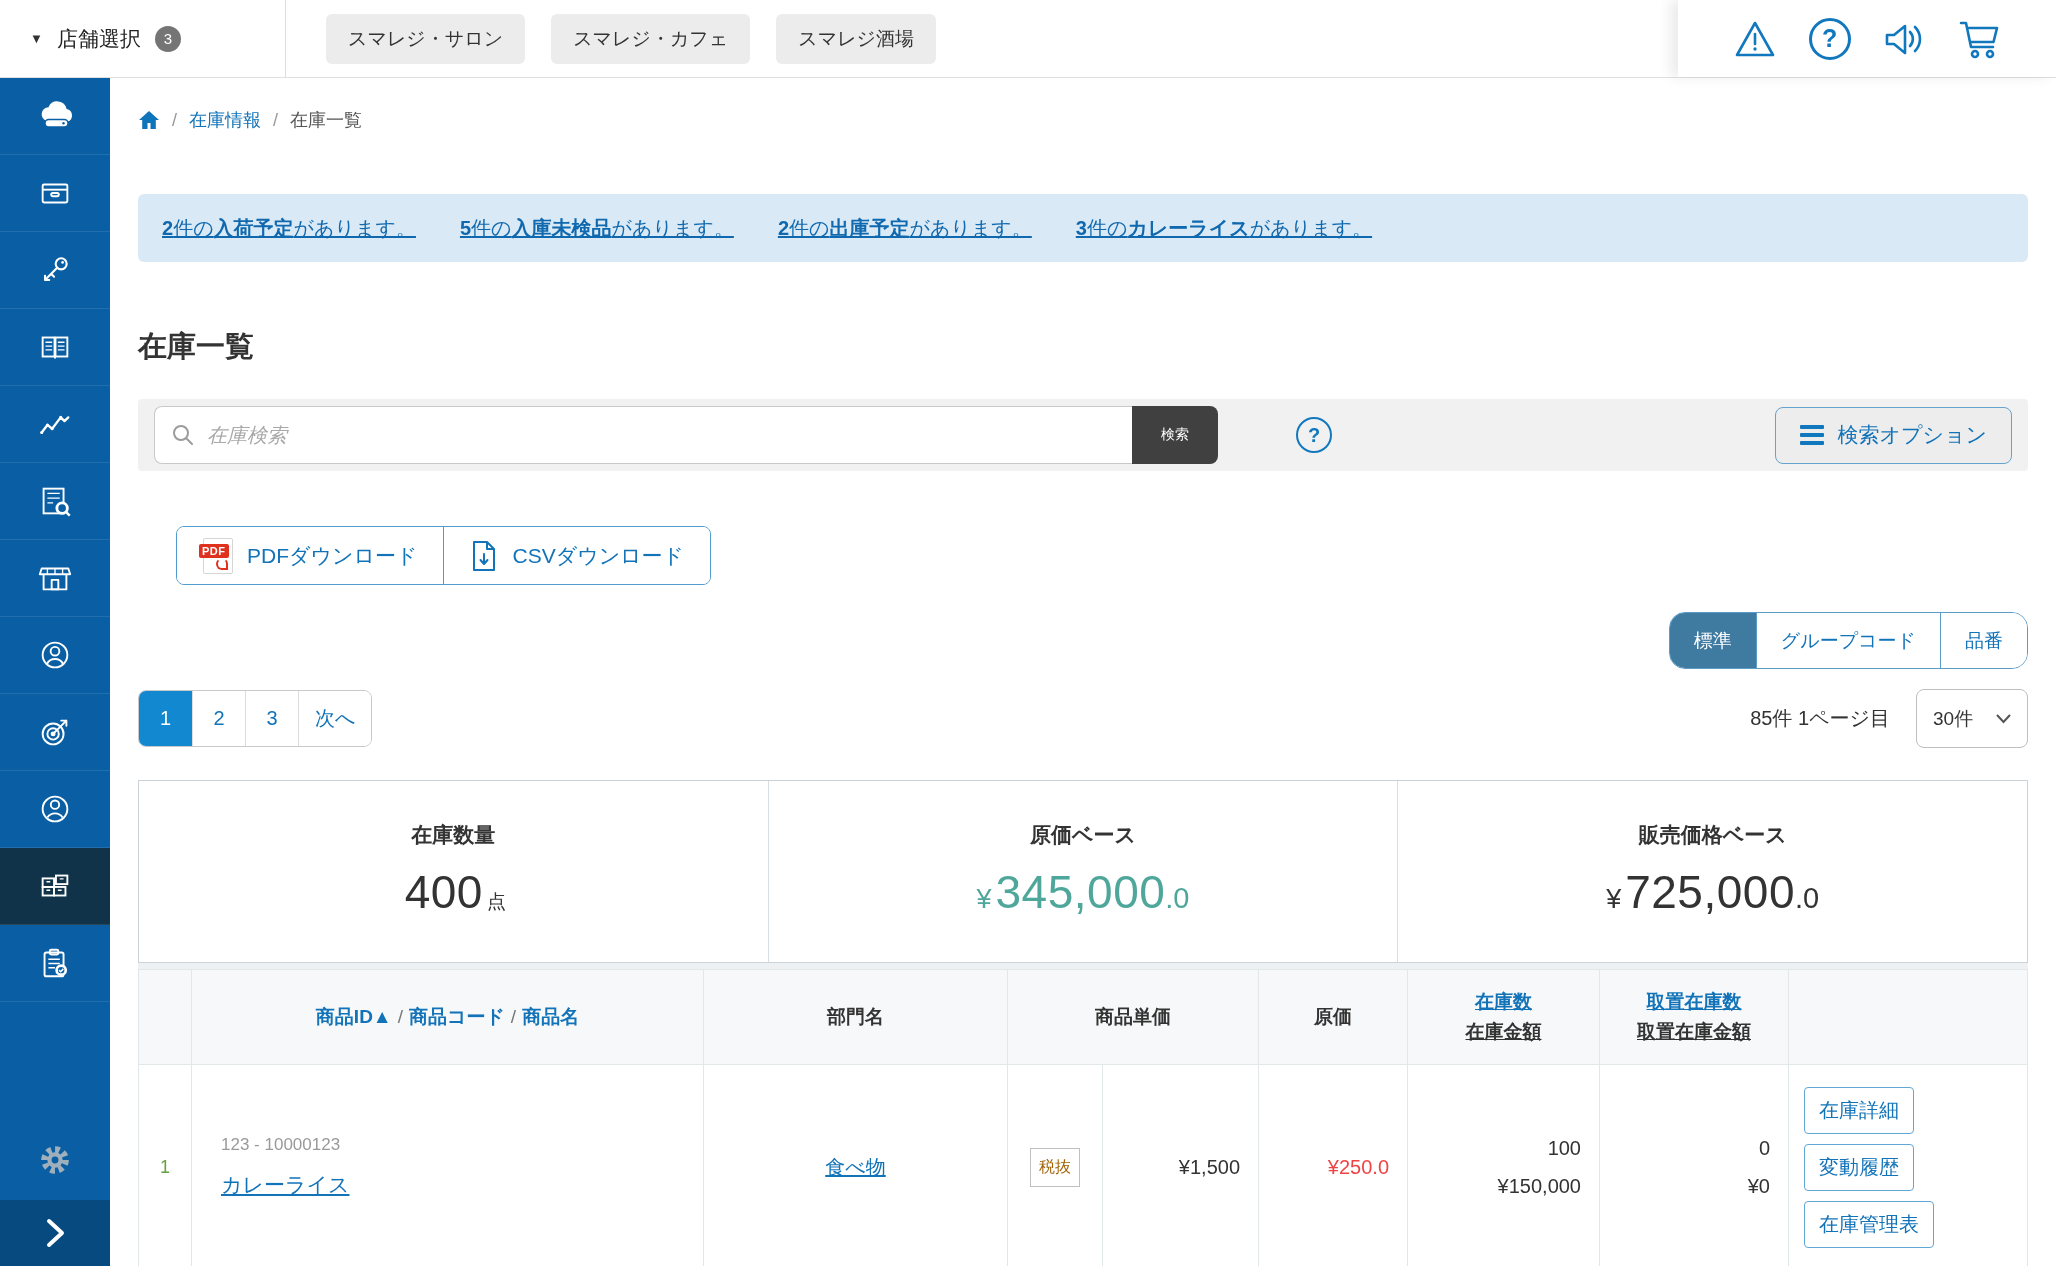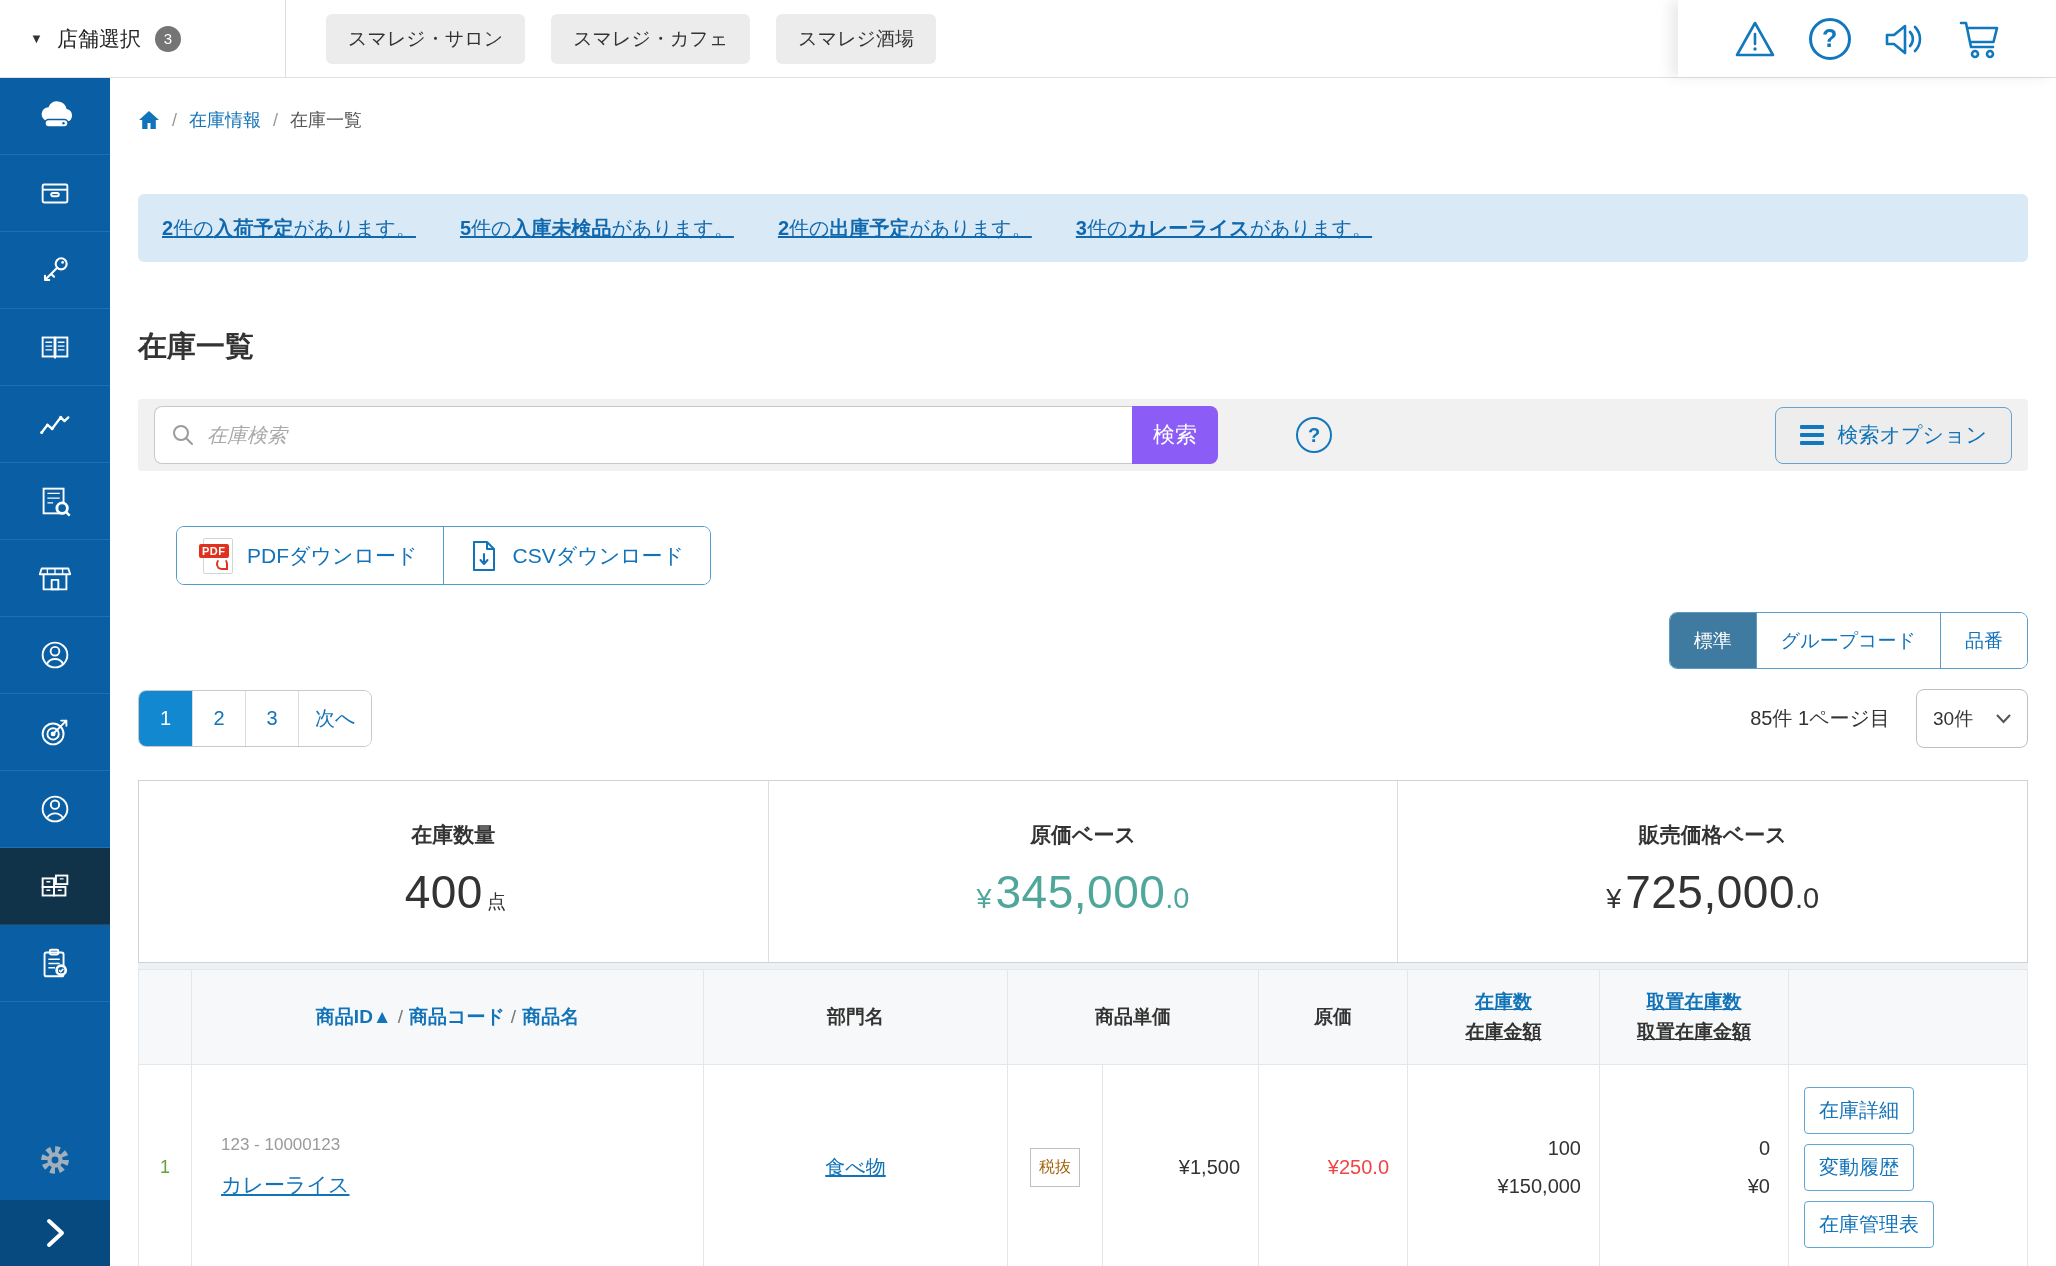--- a/index.html
+++ b/index.html
@@ -52,21 +52,21 @@
   .page-title { margin-top:64px; font-size:29px; font-weight:700; color:#333; line-height:40px; }
 
   .search-strip { margin-top:33px; height:72px; background:#f1f1f1; border-radius:4px;
                   display:flex; align-items:center; padding:0 16px;gap:32px; }
   .search-group { display:flex; height:58px; }
   .search-input-wrap { width:978px; background:#fff; border:1px solid #c9c9c9; border-right:none;
                        border-radius:8px 0 0 8px; display:flex; align-items:center; padding:0 16px; gap:12px; }
   .search-input { flex:1; border:none; outline:none; font-size:20px; color:#333; background:transparent;
                   font-family:inherit; }
   .search-input::placeholder { color:#a9a9a9; font-style:italic; }
-  .search-btn { width:86px; background:#8b5cf6; color:#fff; font-size:22px; border:none;
+  .search-btn { width:86px; background:#404040; color:#fff; font-size:14px; border:none;
                 border-radius:0 8px 8px 0; cursor:pointer; font-family:inherit; }
   .help-circle { width:36px; height:36px; border:2px solid #1178be; border-radius:50%; color:#1178be;
                  font-size:20px; font-weight:700; display:flex; align-items:center; justify-content:center;
                  margin-left:46px; cursor:pointer; }
   .search-options { margin-left:auto; height:57px; background:#ededed; border:1px solid #66a3cf;
                     border-radius:8px; color:#1273b8; font-size:21px; display:flex; align-items:center;
                     gap:14px; padding:0 24px; cursor:pointer; }
   .burger { display:flex; flex-direction:column; gap:4px; }
   .burger i { display:block; width:24px; height:4px; background:#1178be; border-radius:1px; }
 
@@ -76,21 +76,21 @@
             cursor:pointer; background:#fff; }
   .dl-btn + .dl-btn { border-left:1px solid #4f9ccd; }
   .pdficon { position:relative; width:30px; height:36px; background:#fff; border:1px solid #d5d5d5;
              border-radius:2px; }
   .pdficon b { position:absolute; left:-5px; top:5px; background:#e0301e; color:#fff; font-size:11px;
                font-weight:700; padding:1px 3px; border-radius:2px; letter-spacing:0.5px; }
   .pdficon i { position:absolute; right:4px; bottom:3px; width:12px; height:12px;
                border:2px solid #e0301e; border-radius:50% 50% 0 50%; border-top-color:transparent; }
 
   .viewtabs-row { margin-top:27px; display:flex; justify-content:flex-end; }
-  .view-tabs { display:inline-flex; height:57px; border:1px solid #5b9bc6; border-radius:8px; overflow:hidden; }
+  .view-tabs { display:inline-flex; height:57px; border:1px solid #5b9bc6; border-radius:16px; overflow:hidden; }
   .vtab { display:flex; align-items:center; padding:0 24px; font-size:19px; color:#1273b8; background:#fff;
           cursor:pointer; }
   .vtab + .vtab { border-left:1px solid #5b9bc6; }
   .vtab.active { background:#3f7aa1; color:#fff; }
 
   .pager-row { margin-top:15px; height:69px; display:flex; align-items:center; }
   .pager { display:inline-flex; height:57px; border:1px solid #c9c9c9; border-radius:8px; overflow:hidden;
            background:#fff; }
   .pg { min-width:53px; display:flex; align-items:center; justify-content:center; padding:0 16px;
         font-size:20px; color:#1273b8; cursor:pointer; background:#fff; }

